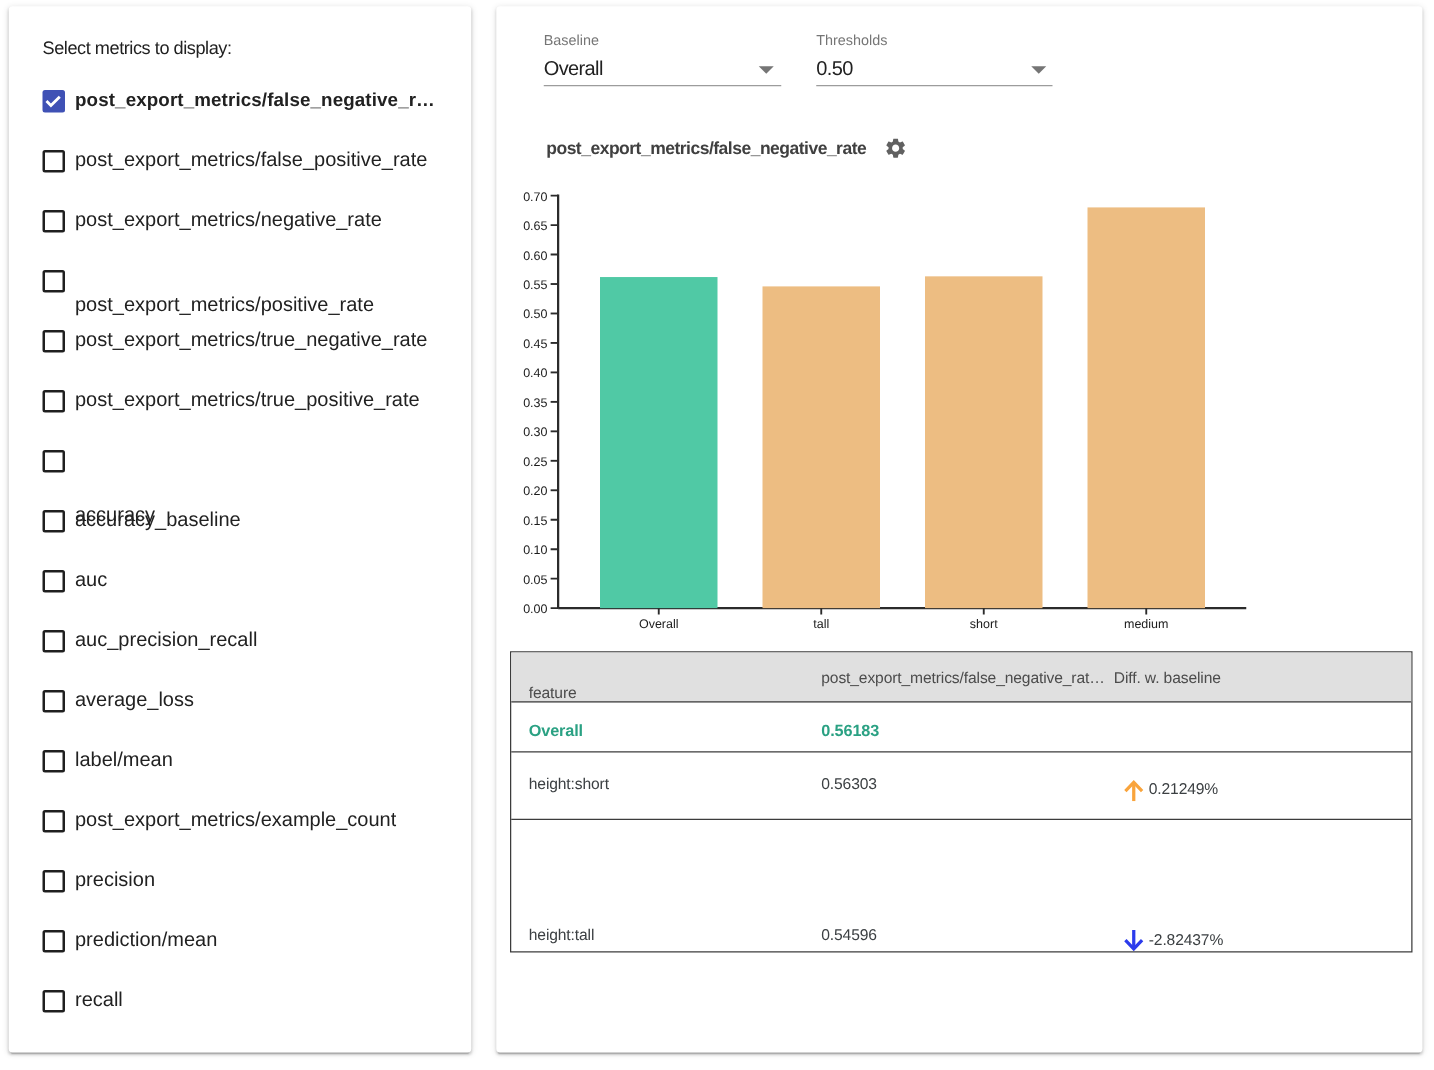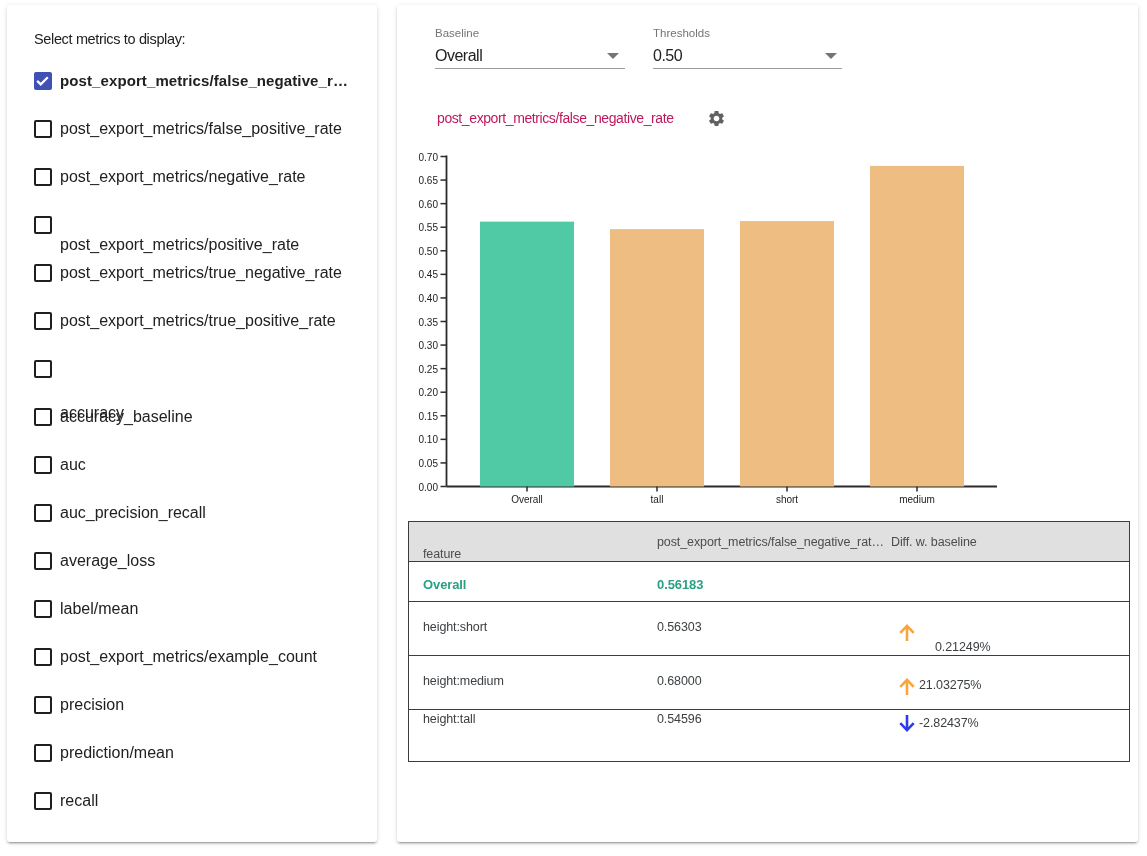--- a/index.html
+++ b/index.html
@@ -70,21 +70,21 @@
   <div class="glabel" style="left:38px; top:22px;">Baseline</div>
   <div class="selval" style="left:38px; top:41.5px;">Overall</div>
   <div class="uline" style="left:38px; top:63px; width:190px;"></div>
   <div class="dtri" style="left:210px; top:48px;"></div>
 
   <div class="glabel" style="left:256px; top:22px;">Thresholds</div>
   <div class="selval" style="left:256px; top:41.5px;">0.50</div>
   <div class="uline" style="left:256px; top:63px; width:189px;"></div>
   <div class="dtri" style="left:428px; top:48px;"></div>
 
-  <div class="abs" style="left:40px; top:104.5px; font-size:14px; letter-spacing:-0.4px; font-weight:normal; color:#be185d;">post_export_metrics/false_negative_rate</div>
+  <div class="abs" style="left:40px; top:104.5px; font-size:14px; letter-spacing:-0.4px; font-weight:bold; color:#404040;">post_export_metrics/false_negative_rate</div>
   <svg class="abs" style="left:310px; top:104px;" width="19" height="19" viewBox="0 0 24 24" fill="#616161">
     <path d="M19.14 12.94c.04-.3.06-.61.06-.94 0-.32-.02-.64-.07-.94l2.03-1.58c.18-.14.23-.41.12-.61l-1.92-3.32c-.12-.22-.37-.29-.59-.22l-2.39.96c-.5-.38-1.03-.7-1.62-.94l-.36-2.54c-.04-.24-.24-.41-.48-.41h-3.84c-.24 0-.43.17-.47.41l-.36 2.54c-.59.24-1.13.57-1.62.94l-2.39-.96c-.22-.08-.47 0-.59.22L2.74 8.87c-.12.21-.08.47.12.61l2.03 1.58c-.05.3-.09.63-.09.94s.02.64.07.94l-2.03 1.58c-.18.14-.23.41-.12.61l1.92 3.32c.12.22.37.29.59.22l2.39-.96c.5.38 1.03.7 1.62.94l.36 2.54c.05.24.24.41.48.41h3.84c.24 0 .44-.17.47-.41l.36-2.54c.59-.24 1.13-.56 1.62-.94l2.39.96c.22.08.47 0 .59-.22l1.92-3.32c.12-.22.07-.47-.12-.61l-2.01-1.58zM12 15.6c-1.98 0-3.6-1.62-3.6-3.6s1.62-3.6 3.6-3.6 3.6 1.62 3.6 3.6-1.62 3.6-3.6 3.6z"></path>
   </svg>
 
   <svg class="abs" style="left:0px; top:140px;" width="741" height="380" id="chart">
       <line x1="49.5" y1="10.6" x2="49.5" y2="341.5" stroke="#2b2b2b" stroke-width="1.8"></line>
       <line x1="49.5" y1="341.5" x2="600" y2="341.5" stroke="#2b2b2b" stroke-width="1.8"></line>
       <line x1="43.5" y1="341.5" x2="49.5" y2="341.5" stroke="#2b2b2b" stroke-width="1.5"></line>
       <text x="41" y="345.5" font-size="10" fill="#1b1b1b" text-anchor="end">0.00</text>
       <line x1="43.5" y1="317.92857142857144" x2="49.5" y2="317.92857142857144" stroke="#2b2b2b" stroke-width="1.5"></line>
@@ -142,34 +142,23 @@
     </div>
     <div class="trow" style="top:80px; height:54px; border-bottom:1px solid #3c3c3c;">
       <div class="tcell" style="left:14px; top:18px;">height:short</div>
       <div class="tcell" style="left:248px; top:18px;">0.56303</div>
       <svg class="abs" style="left:489.7px; top:21px;" width="16" height="18" viewBox="0 0 16 18">
           <g stroke="#f9a43c" stroke-width="2.6" fill="none">
             <line x1="8" y1="3.4" x2="8" y2="18"></line>
             <polyline points="1.3,9.9 8,2.9 14.7,9.9"></polyline>
           </g>
         </svg>
-      <div class="tcell" style="left:526px; top:22px;margin-top:16px;">0.21249%</div>
+      <div class="tcell" style="left:510px; top:22px;">0.21249%</div>
     </div>
-    <div class="trow" style="top:134px; height:54px; border-bottom:1px solid #3c3c3c;">
-      <div class="tcell" style="left:14px; top:18px;">height:medium</div>
-      <div class="tcell" style="left:248px; top:18px;">0.68000</div>
-      <svg class="abs" style="left:489.7px; top:21px;" width="16" height="18" viewBox="0 0 16 18">
-          <g stroke="#f9a43c" stroke-width="2.6" fill="none">
-            <line x1="8" y1="3.4" x2="8" y2="18"></line>
-            <polyline points="1.3,9.9 8,2.9 14.7,9.9"></polyline>
-          </g>
-        </svg>
-      <div class="tcell" style="left:510px; top:22px;">21.03275%</div>
-    </div>
-    <div class="trow" style="top:172px; height:53px;text-align:right;">
+    <div class="trow" style="top:201px; height:53px;text-align:right;">
       <div class="tcell" style="left:14px; top:18px;">height:tall</div>
       <div class="tcell" style="left:248px; top:18px;">0.54596</div>
       <svg class="abs" style="left:489.7px; top:20.5px;" width="16" height="18" viewBox="0 0 16 18">
           <g stroke="#2c3bec" stroke-width="2.6" fill="none">
             <line x1="8" y1="0" x2="8" y2="14.6"></line>
             <polyline points="1.3,8.1 8,15.1 14.7,8.1"></polyline>
           </g>
         </svg>
       <div class="tcell" style="left:510px; top:22px;">-2.82437%</div>
     </div>

